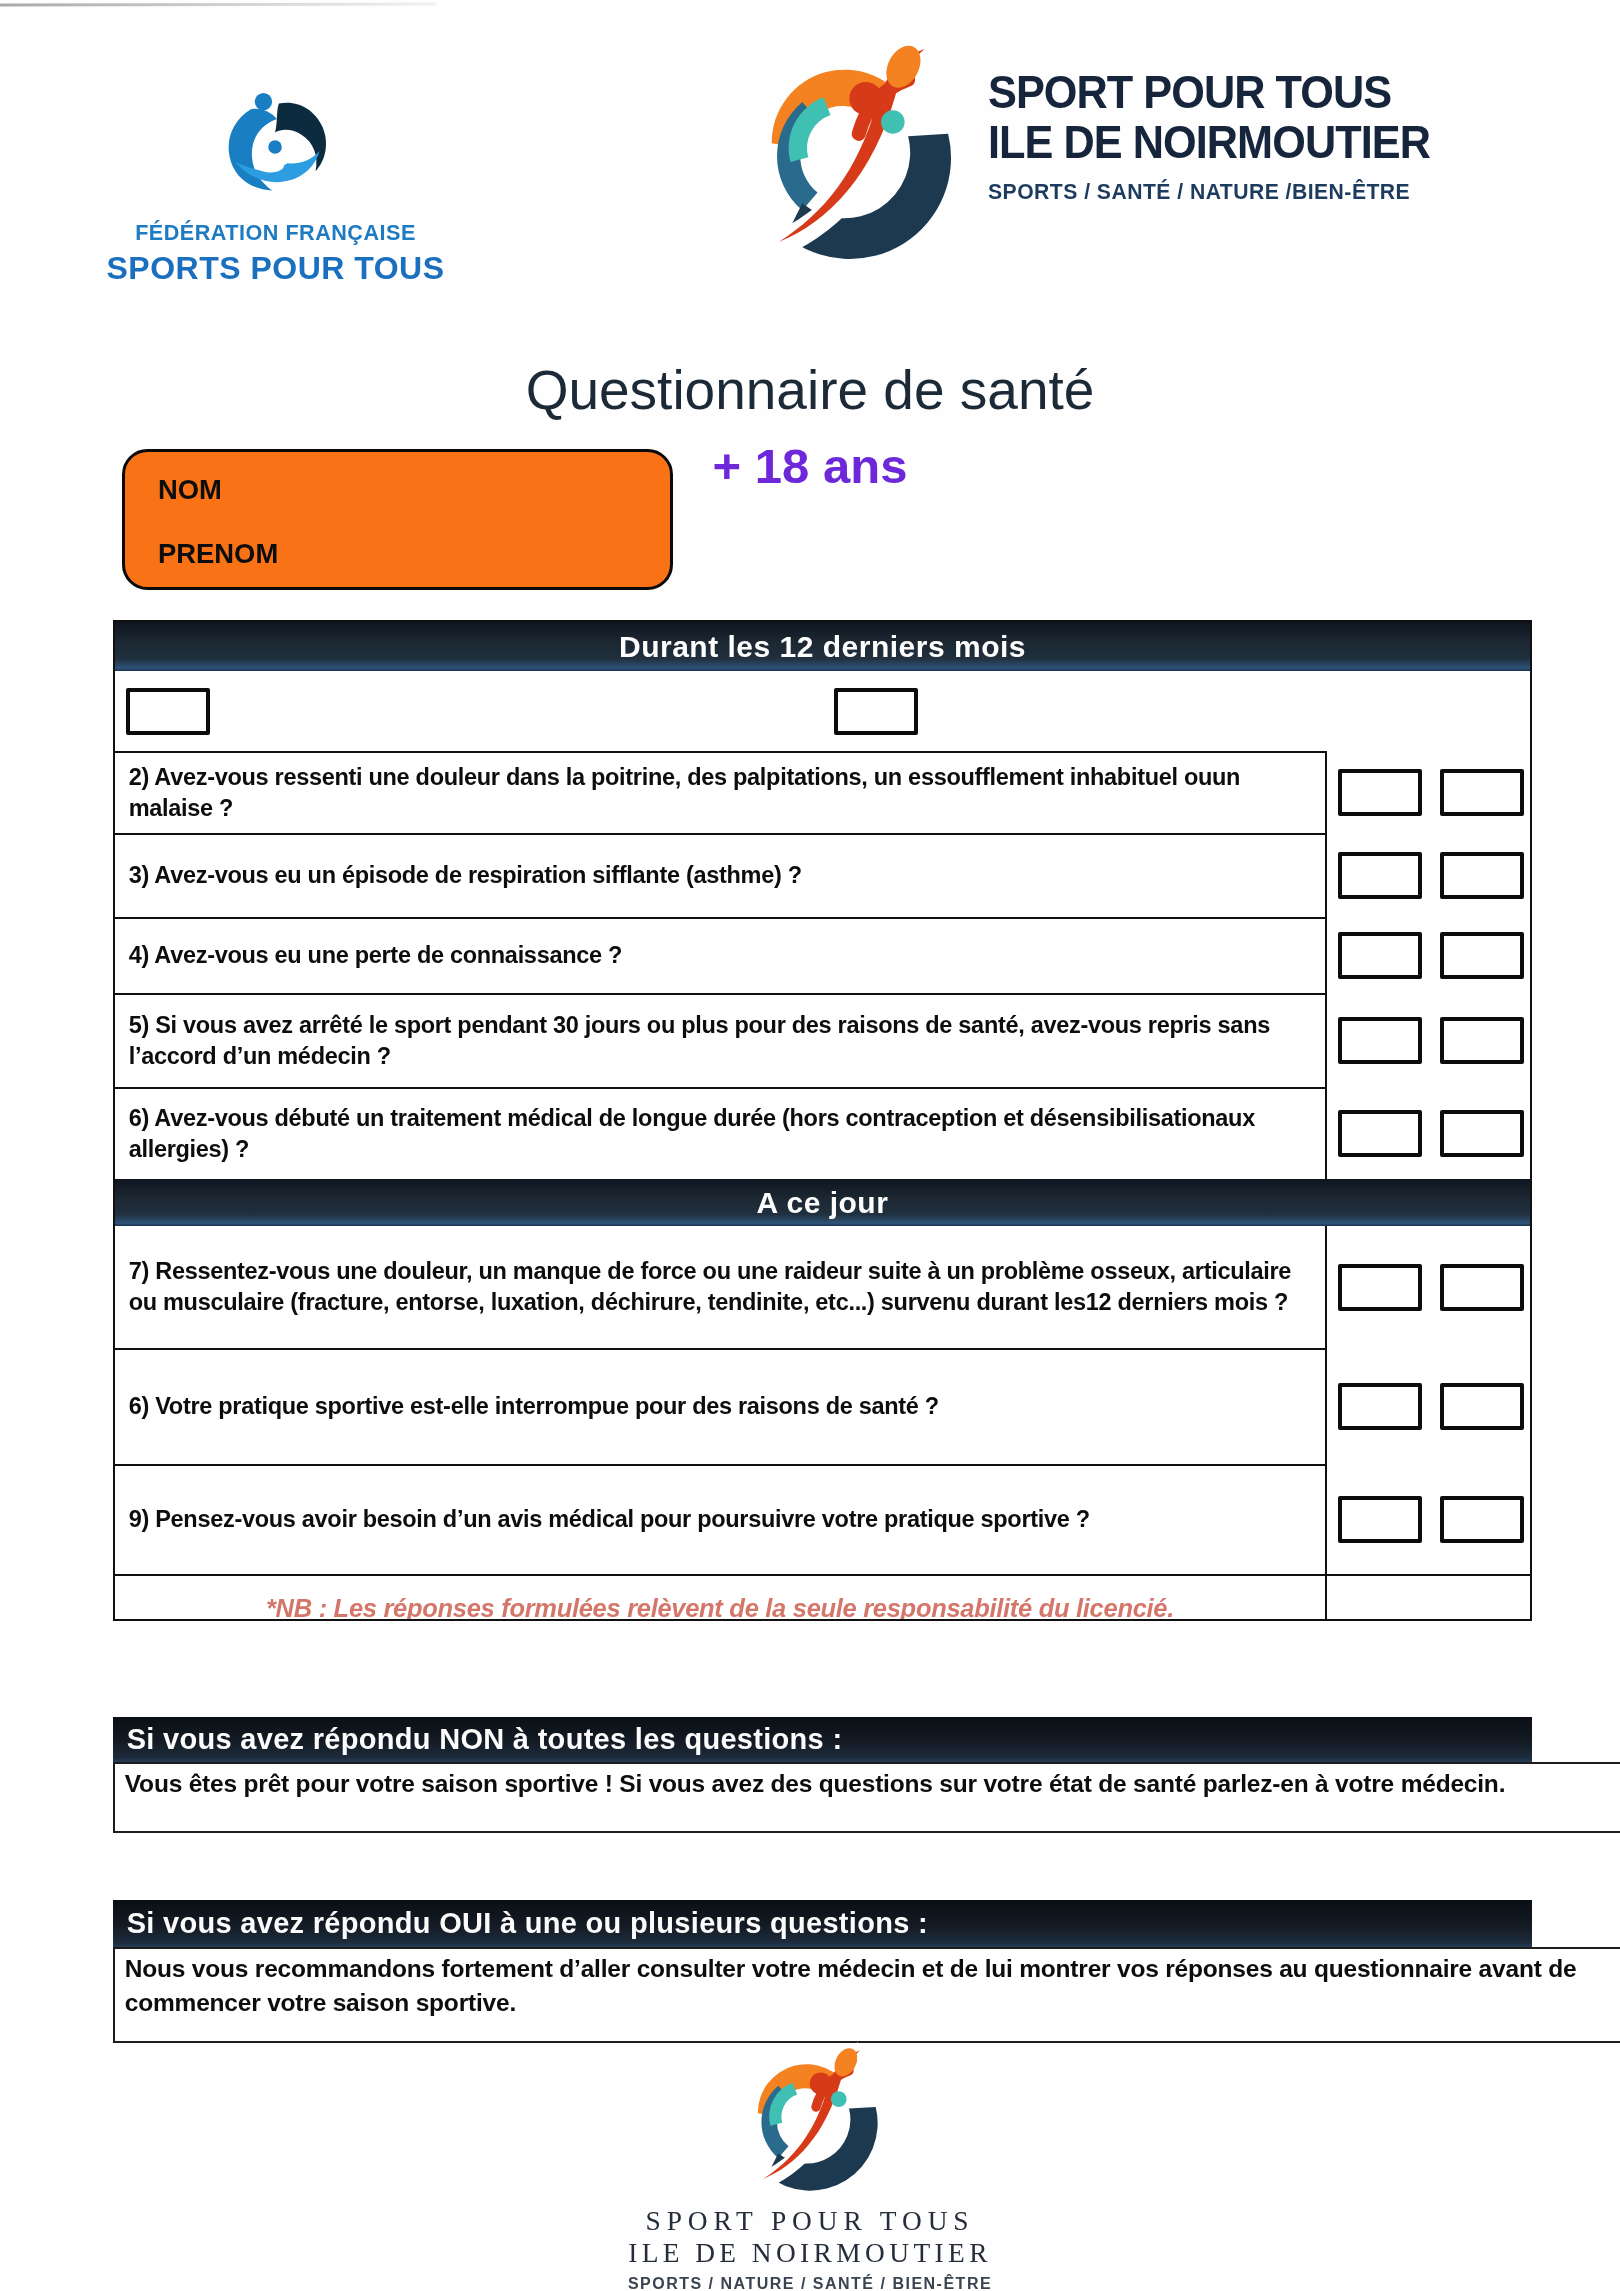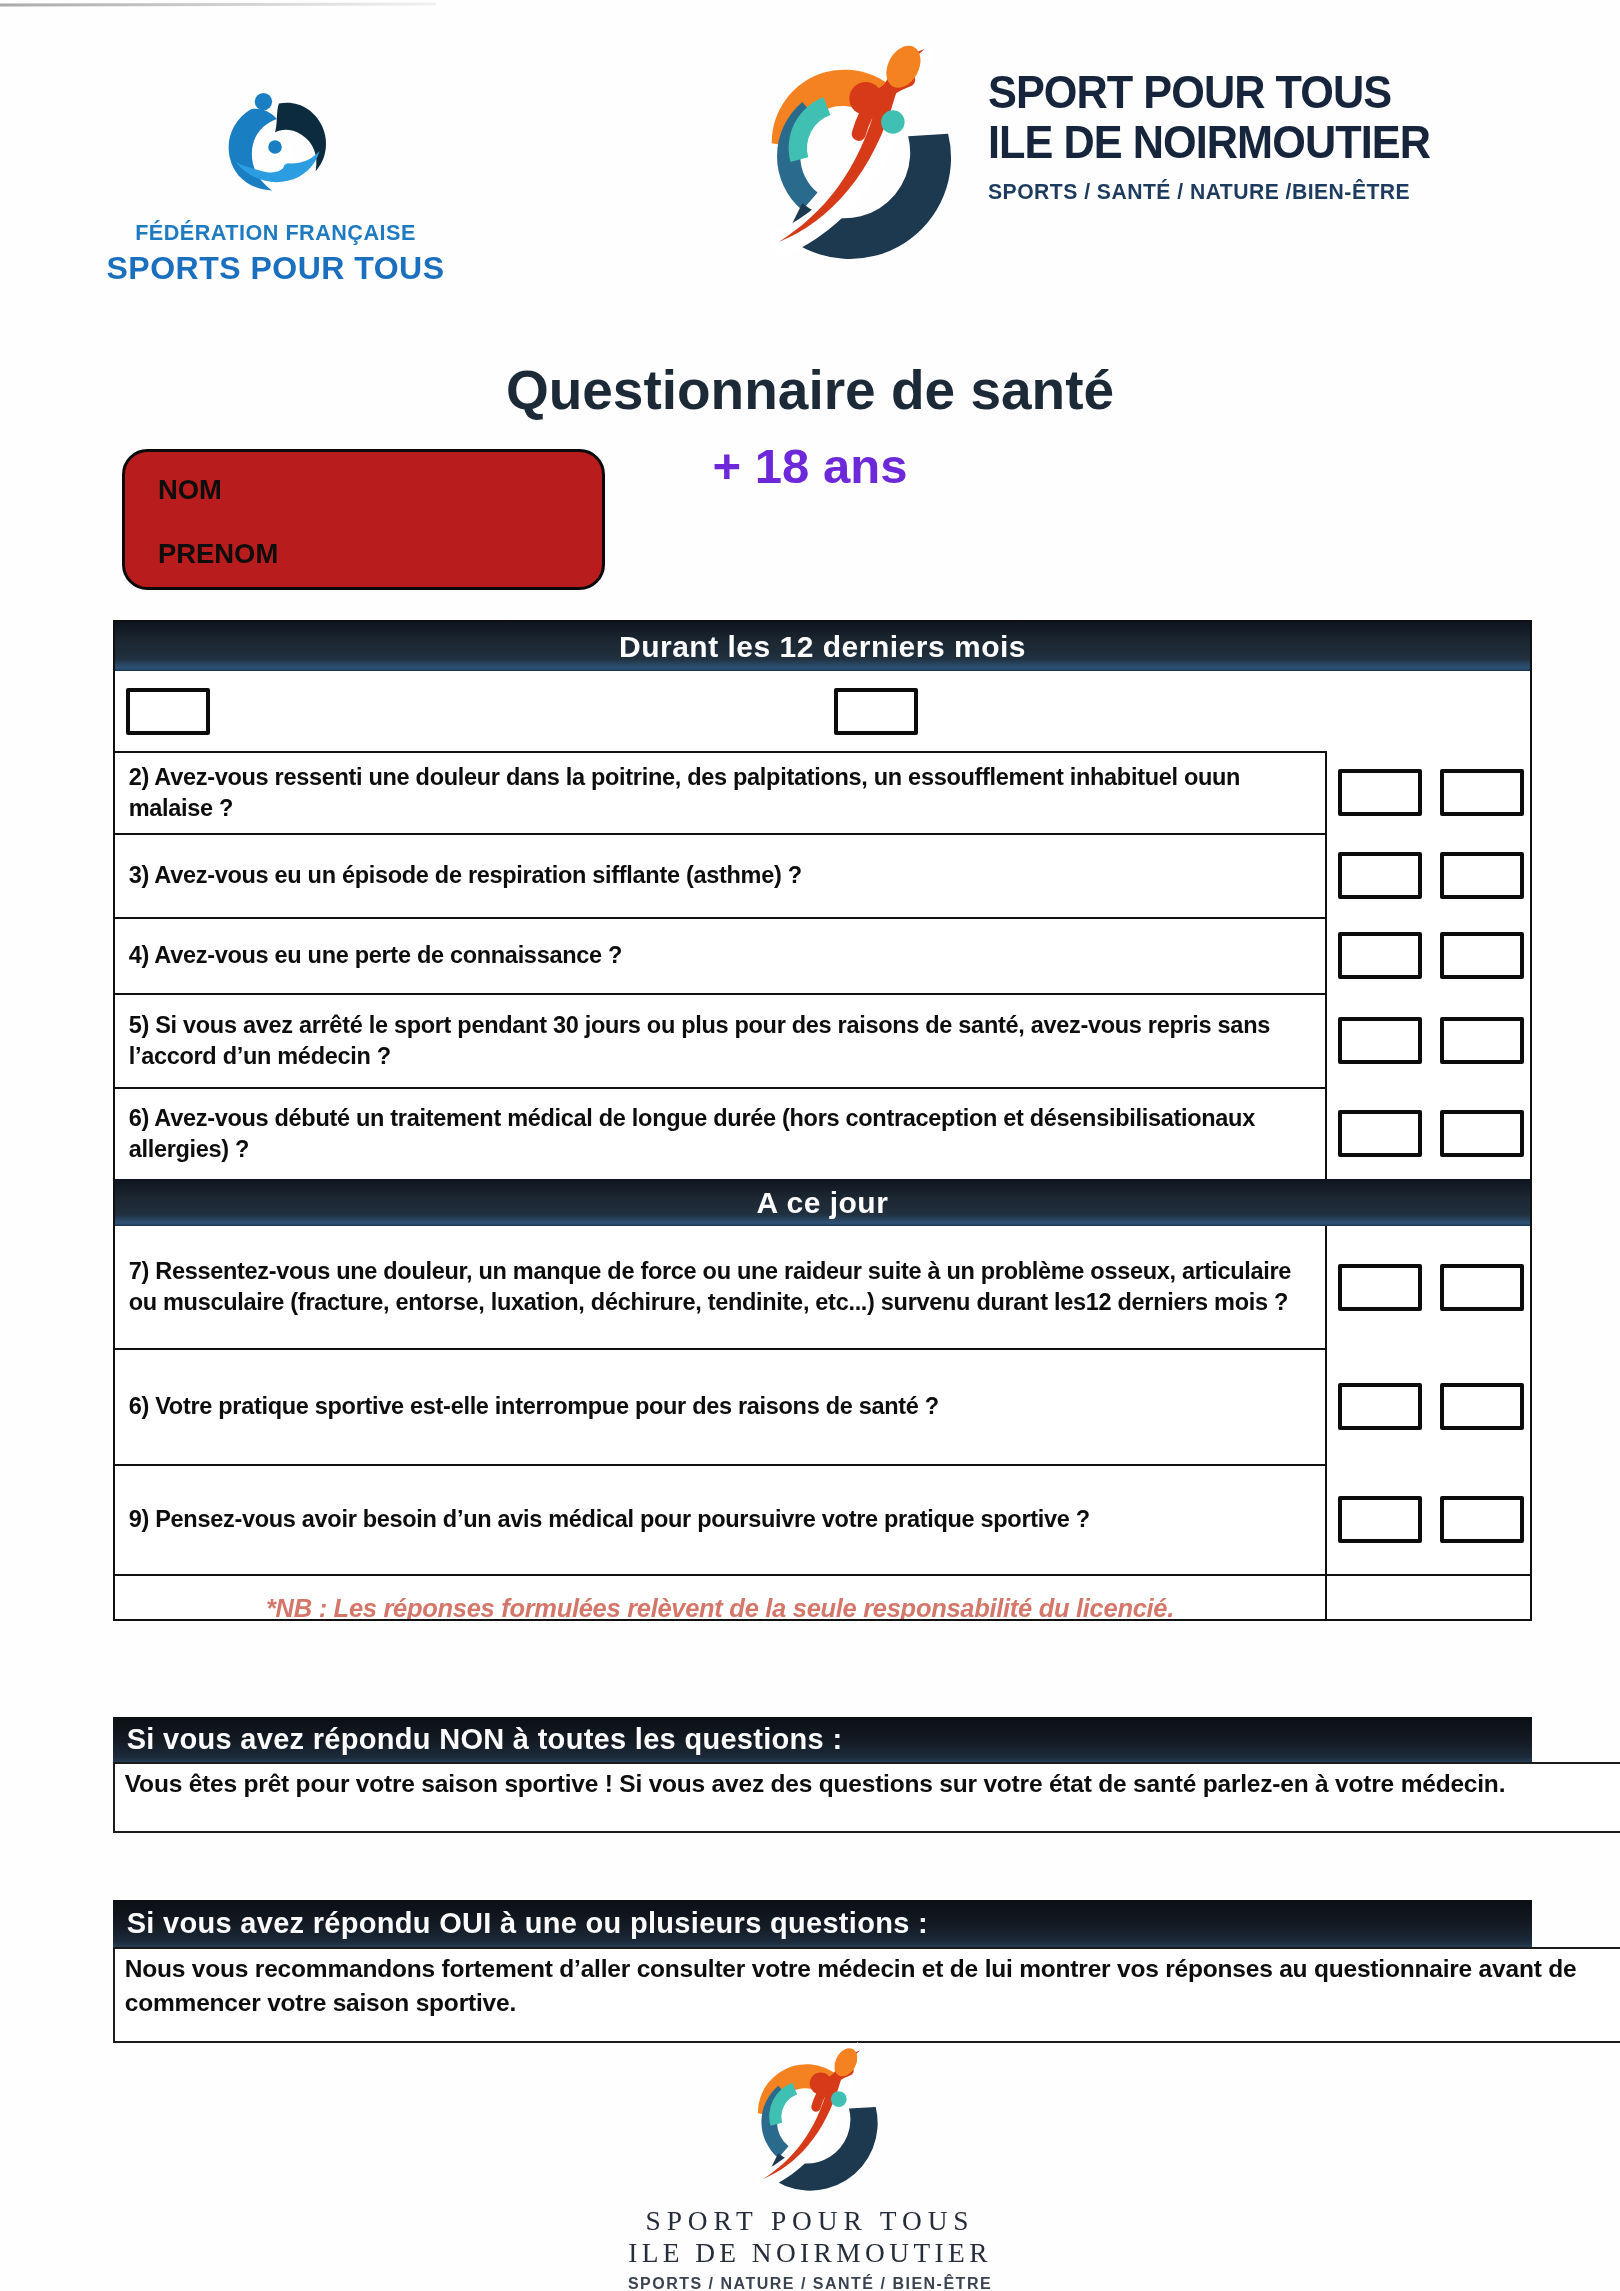--- a/index.html
+++ b/index.html
@@ -22,27 +22,27 @@
   .ffspt-l2 { margin-top:3.9px; font-size:32px; font-weight:900; letter-spacing:0.5px; color:#1a6fbe; }
 
   .spt-header { position:absolute; left:727px; top:35px; display:flex; }
   .spt-header .spt-graphic { width:247px; height:247px; flex:0 0 auto; }
   .spt-text { margin-left:13.7px; padding-top:33px; transform:scaleX(.94); transform-origin:left top; }
   .spt-t1, .spt-t2 { font-size:46px; font-weight:900; letter-spacing:-1px; line-height:1.08; color:#16253c; white-space:nowrap; }
   .spt-tag { margin-top:11.8px; font-size:22.5px; font-weight:600; letter-spacing:0.5px; color:#1d3b5e; white-space:nowrap; }
 
   
   .title-main { position:absolute; left:0; width:100%; top:358px; text-align:center;
-    font-size:55px; font-weight:700; letter-spacing:0; color:#1c2a38; }
+    font-size:55px; font-weight:400; letter-spacing:0; color:#1c2a38; }
   .title-sub  { position:absolute; left:0; width:100%; top:438px; text-align:center;
     font-size:49px; font-weight:800; color:#6d28d9; }
 
   
-  .nom-box { position:absolute; left:122px; top:449px; width:483px; height:141px;
-    border:3.9px solid #0a0a0a; border-radius:25.5px; background:#b91c1c; }
+  .nom-box { position:absolute; left:122px; top:449px; width:551px; height:141px;
+    border:3.9px solid #0a0a0a; border-radius:25.5px; background:#f97316; }
   .nom-label, .prenom-label { position:absolute; left:33px; font-size:27.4px; font-weight:800; color:#0d0d0d; }
   .nom-label { top:21.6px; }
   .prenom-label { top:86px; }
 
   
   .qtable { position:absolute; left:113px; top:620px; width:1419px;
     border:2.9px solid #101010; background:#fff; }
   .trow { display:flex; width:100%; }
   .tq { width:1212px; flex:0 0 1212px; border-right:2.9px solid #101010;
     padding:5.9px 13.7px; display:flex; align-items:center;

